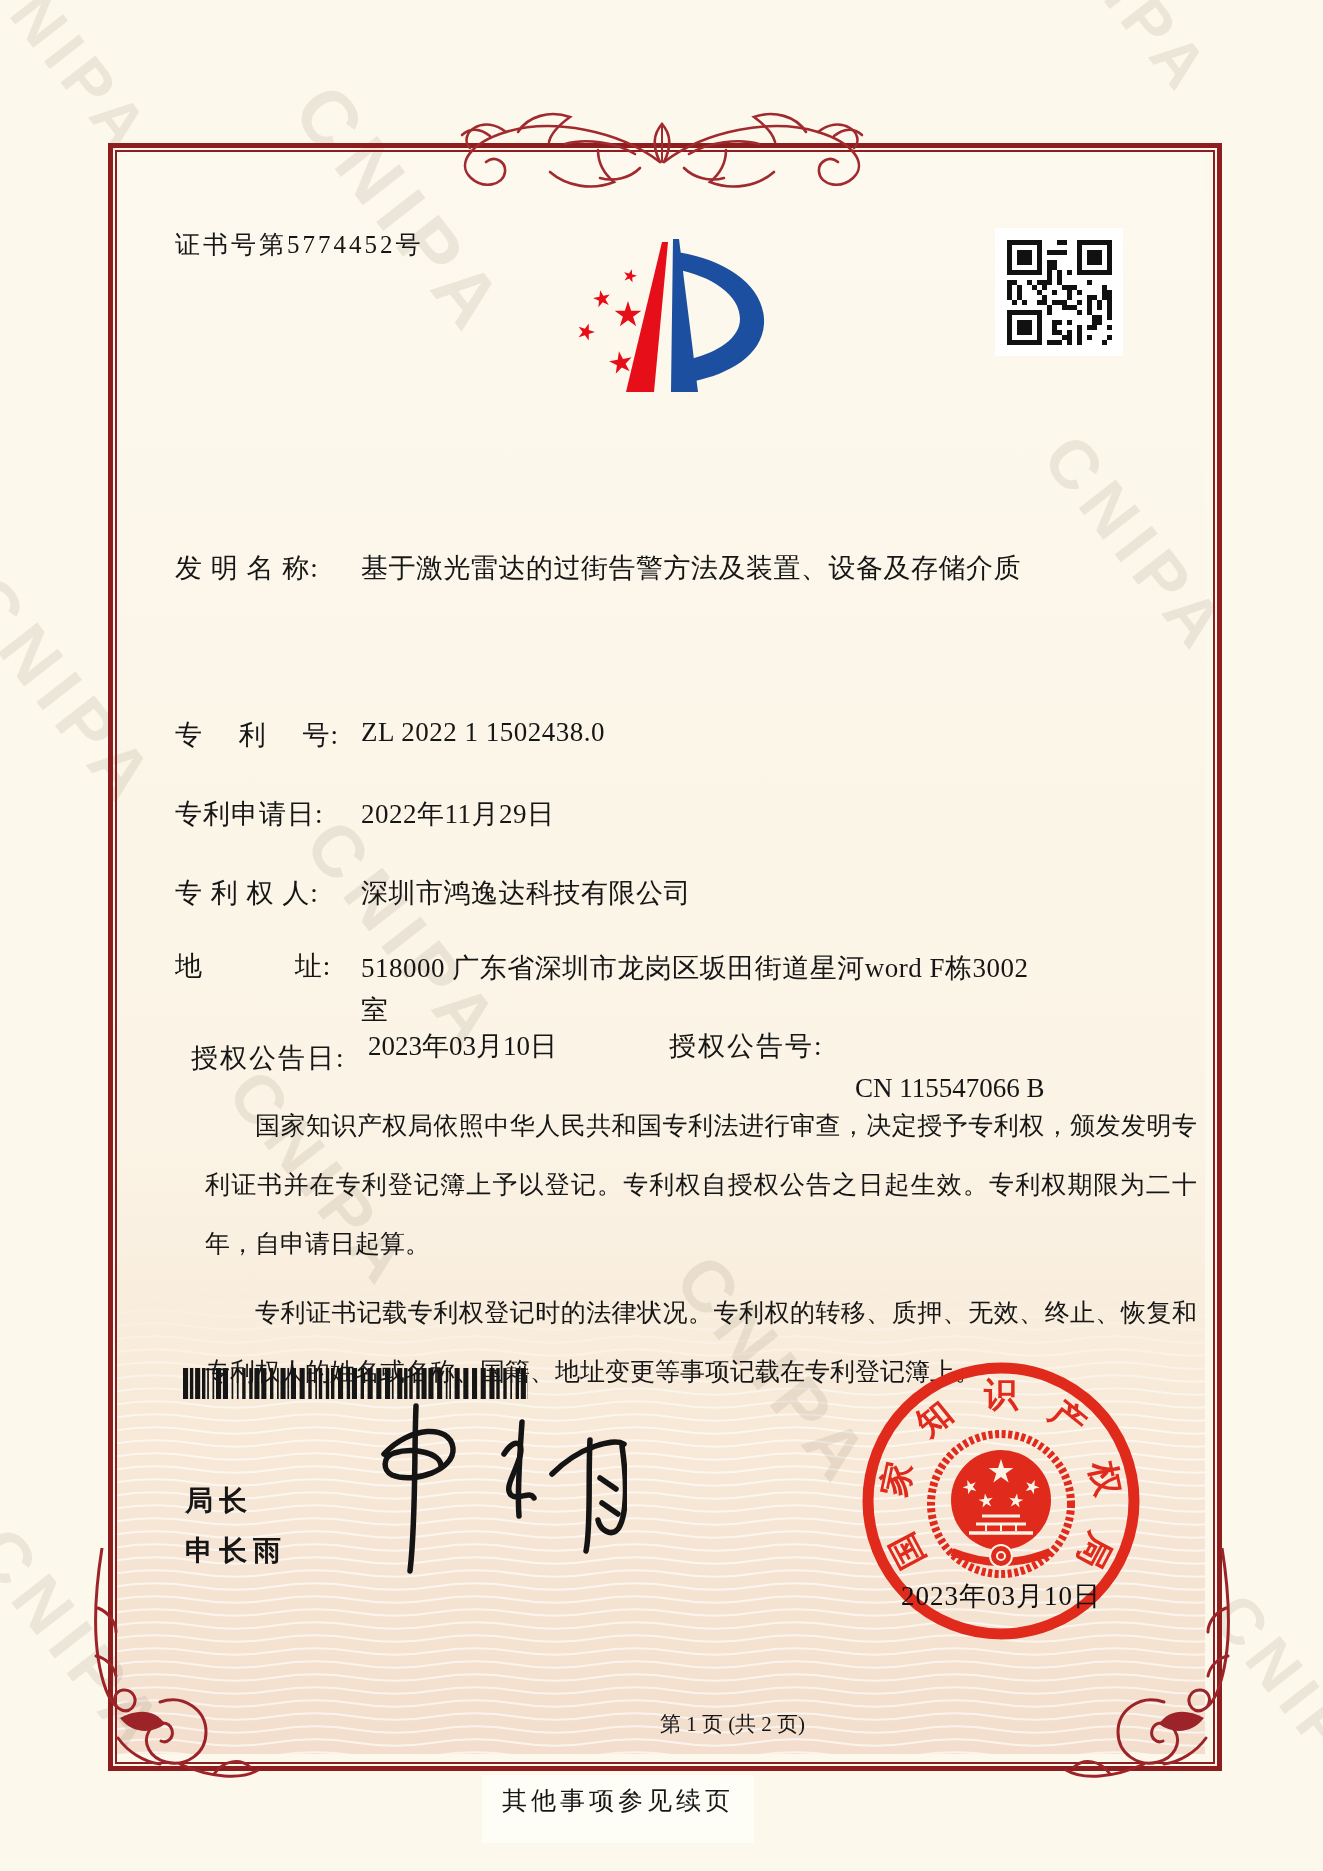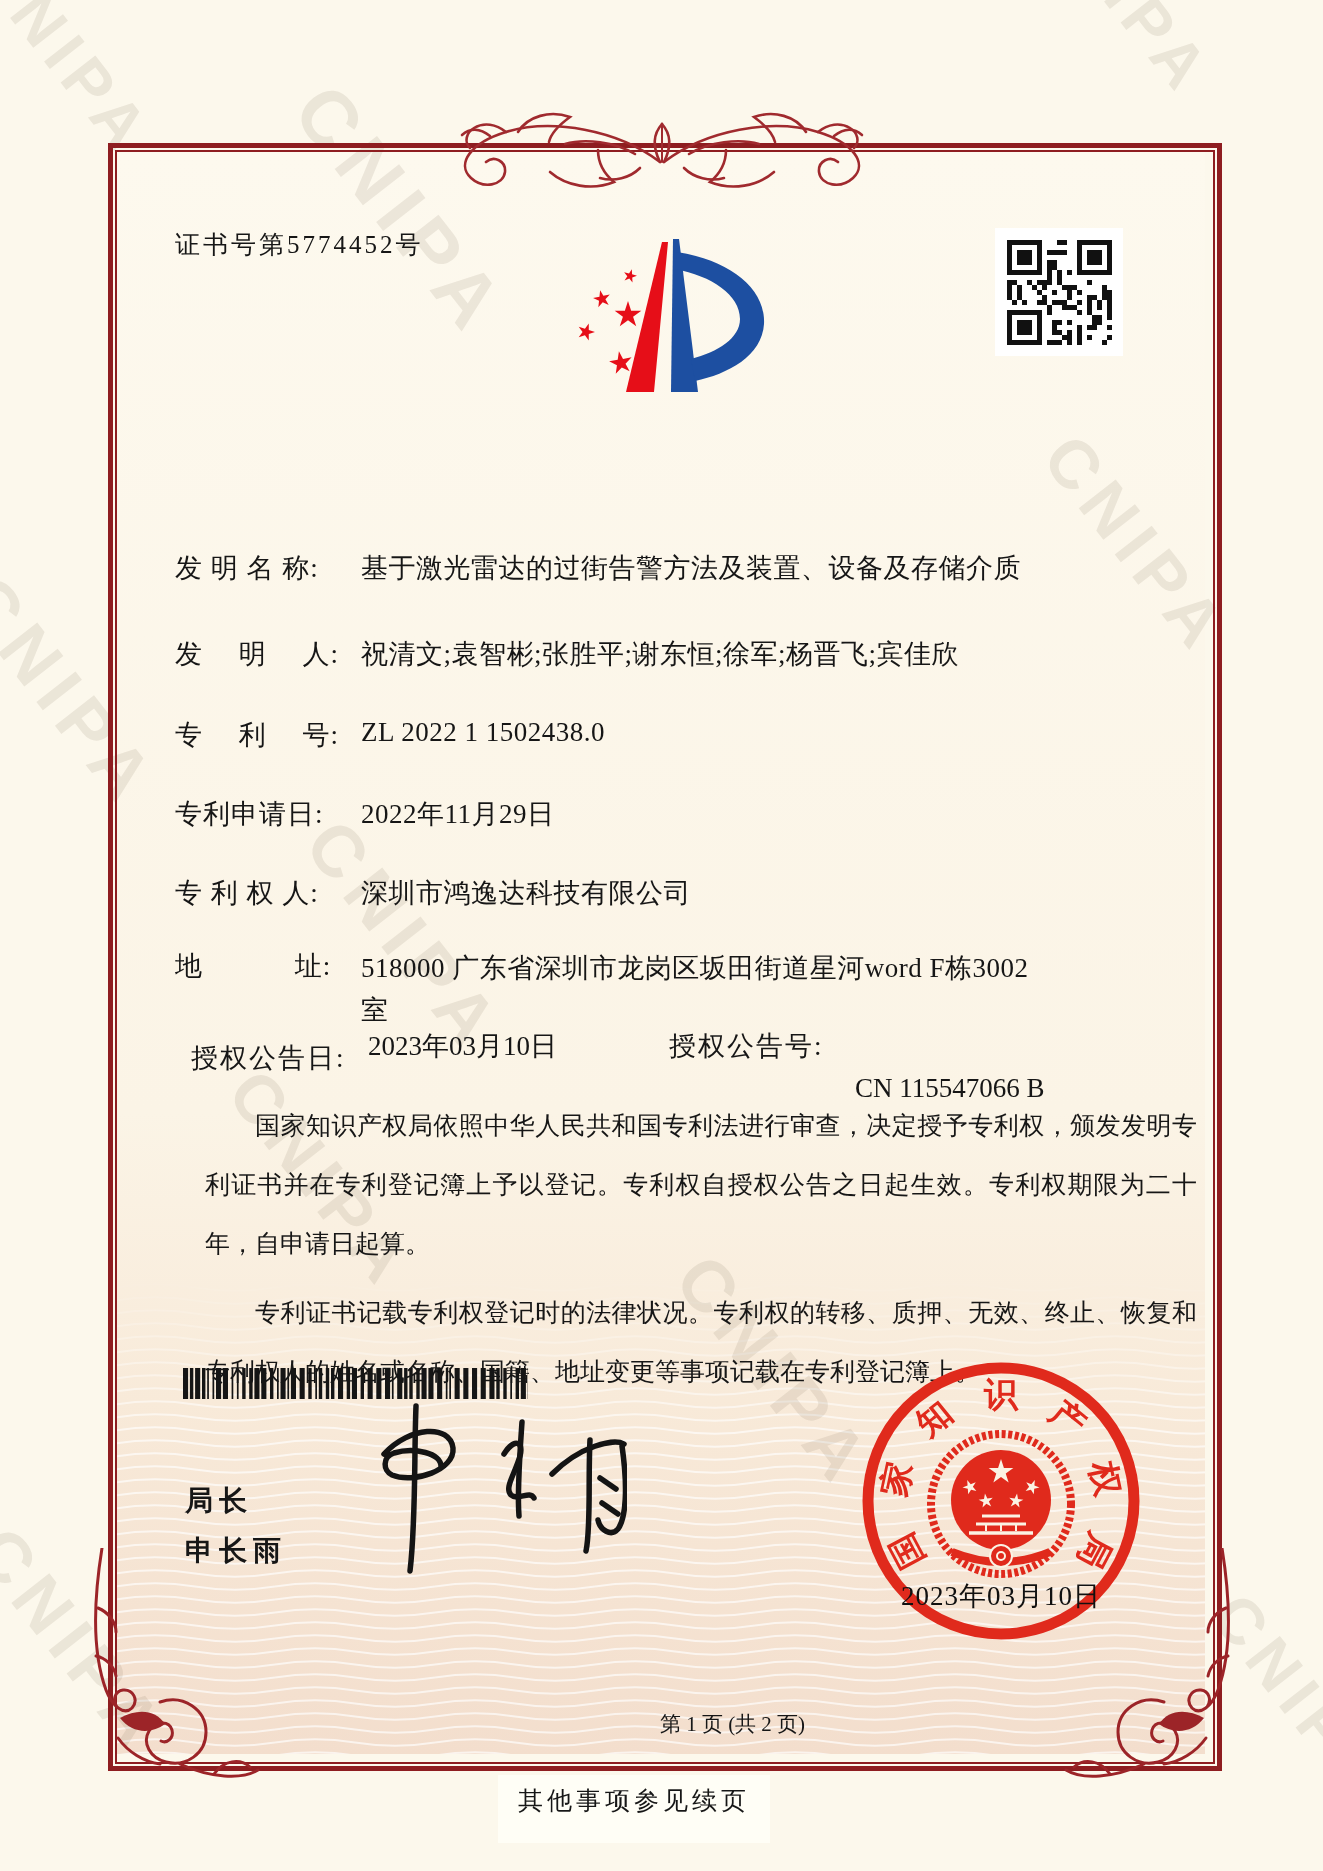--- a/index.html
+++ b/index.html
@@ -39,21 +39,21 @@
   .seal{position:absolute;left:856px;top:1356px;width:290px;height:290px;z-index:6;}
   .seal svg{position:absolute;left:0;top:0;}
   .seal-chars{position:absolute;left:0;top:0;width:100%;height:100%;}
   .seal-chars span{position:absolute;left:50%;top:50%;font-size:34px;font-weight:700;color:#e02a1c;
                    font-family:"Liberation Serif",serif;}
   .seal-date{position:absolute;left:0;top:222px;width:100%;text-align:center;font-size:27px;color:#101010;
              font-weight:400;letter-spacing:1px;z-index:7;}
   
   .page-num{position:absolute;left:108px;top:1710px;width:1304px;text-align:center;font-size:21px;
             padding-right:55px;box-sizing:border-box;z-index:5;}
-  .cont-note{position:absolute;left:498px;top:1775px;width:272px;background:#fffef6;text-align:center;
+  .cont-note{position:absolute;left:482px;top:1775px;width:272px;background:#fffef6;text-align:center;
              font-size:25px;letter-spacing:4px;padding:9px 0 26px 0;z-index:5;}
 </style>
 </head>
 <body>
 
 <div id="page">
 
   <svg class="bg-svg" width="1090" height="1604" viewBox="0 0 1090 1604">
     <defs>
       <linearGradient id="bgGrad" x1="0" y1="0" x2="0" y2="1">
@@ -350,23 +350,20 @@
         <rect x="12" y="20" width="1" height="1" fill="#111"></rect>
         <rect x="14" y="20" width="1" height="1" fill="#111"></rect>
         <rect x="19" y="20" width="1" height="1" fill="#111"></rect>
       </svg>
   </div>
 
 
   <div class="row" style="top:550px;">
     <span class="lab">发 明 名 称:</span><span class="val">基于激光雷达的过街告警方法及装置、设备及存储介质</span>
   </div>
-  <div class="row" style="top:636px;">
-    <span class="lab">发　 明　 人:</span><span class="val">祝清文;袁智彬;张胜平;谢东恒;徐军;杨晋飞;宾佳欣</span>
-  </div>
   <div class="row" style="top:717px;">
     <span class="lab">专　 利　 号:</span><span class="val">ZL 2022 1 1502438.0</span>
   </div>
   <div class="row" style="top:796px;">
     <span class="lab">专利申请日:</span><span class="val">2022年11月29日</span>
   </div>
   <div class="row" style="top:875px;">
     <span class="lab">专 利 权 人:</span><span class="val">深圳市鸿逸达科技有限公司</span>
   </div>
   <div class="row" style="top:948px;">

